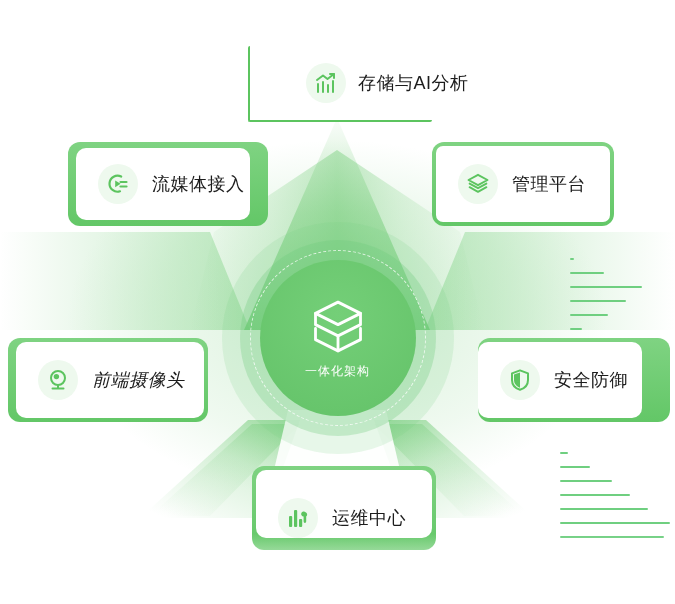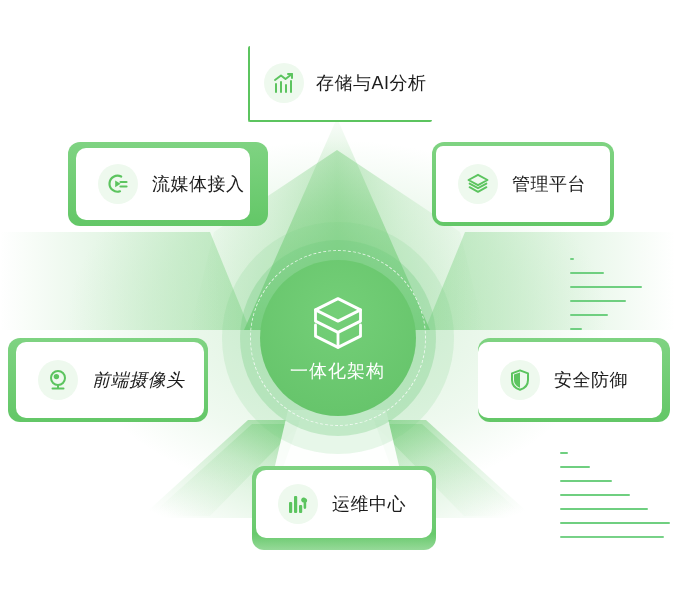--- a/index.html
+++ b/index.html
@@ -44,21 +44,21 @@
   .core-content{
     position:absolute;left:50%;top:338px;
     transform:translate(-50%,-50%);
     width:156px;
     display:flex;flex-direction:column;align-items:center;
     gap:6px;
     z-index:6;
   }
   .core-icon{width:62px;height:60px;display:block;}
   .core-label{
-    color:#ffffff;font-size:18px;letter-spacing:1px;
+    color:#ffffff;font-size:12px;letter-spacing:1px;
     white-space:nowrap;
   }
 
   
   .card{
     position:absolute;
     background:#ffffff;
     border-radius:10px;
     display:flex;align-items:center;
     box-sizing:border-box;
@@ -85,20 +85,21 @@
   .plate{
     position:absolute;border-radius:12px;z-index:7;
   }
 
   
   #card-storage{
     left:248px;top:46px;width:184px;height:76px;
     border-left:2px solid #5cc45f;
     border-bottom:2px solid #5cc45f;
     border-radius:2px 2px 2px 2px;
+    padding-left:42px;
   }
   #card-storage .card-inner{padding:0 14px;gap:12px;}
 
   
   #plate-stream{left:68px;top:142px;width:200px;height:84px;
     background:linear-gradient(180deg,#7fd382 0%,#63c767 100%);}
   #card-stream{left:76px;top:148px;width:174px;height:72px;}
 
   
   #plate-manage{left:432px;top:142px;width:182px;height:84px;
@@ -106,26 +107,26 @@
   #card-manage{left:436px;top:146px;width:174px;height:76px;border-radius:7px;}
 
   
   #plate-camera{left:8px;top:338px;width:200px;height:84px;
     background:linear-gradient(180deg,#7fd382 0%,#63c767 100%);}
   #card-camera{left:16px;top:342px;width:188px;height:76px;font-style:italic;}
 
   
   #plate-security{left:478px;top:338px;width:192px;height:84px;
     background:linear-gradient(180deg,#7fd382 0%,#63c767 100%);}
-  #card-security{left:478px;top:342px;width:184px;height:76px;}
+  #card-security{left:478px;top:342px;width:164px;height:76px;}
 
   
   #plate-ops{left:252px;top:466px;width:184px;height:84px;
     background:linear-gradient(180deg,#7fd382 0%,#63c767 100%);}
-  #card-ops{left:256px;top:470px;width:176px;height:68px;}
+  #card-ops{left:256px;top:470px;width:176px;height:68px;align-items:flex-end;}
 
   
   .lines{position:absolute;z-index:4;}
   .lines .ln{
     height:2px;border-radius:1px;background:#6fcf80;margin-bottom:12px;
   }
   #lines-upper{right:5px;top:258px;width:100px;
     display:flex;flex-direction:column;align-items:flex-start;}
   #lines-lower{right:5px;top:452px;width:110px;
     display:flex;flex-direction:column;align-items:flex-start;}

